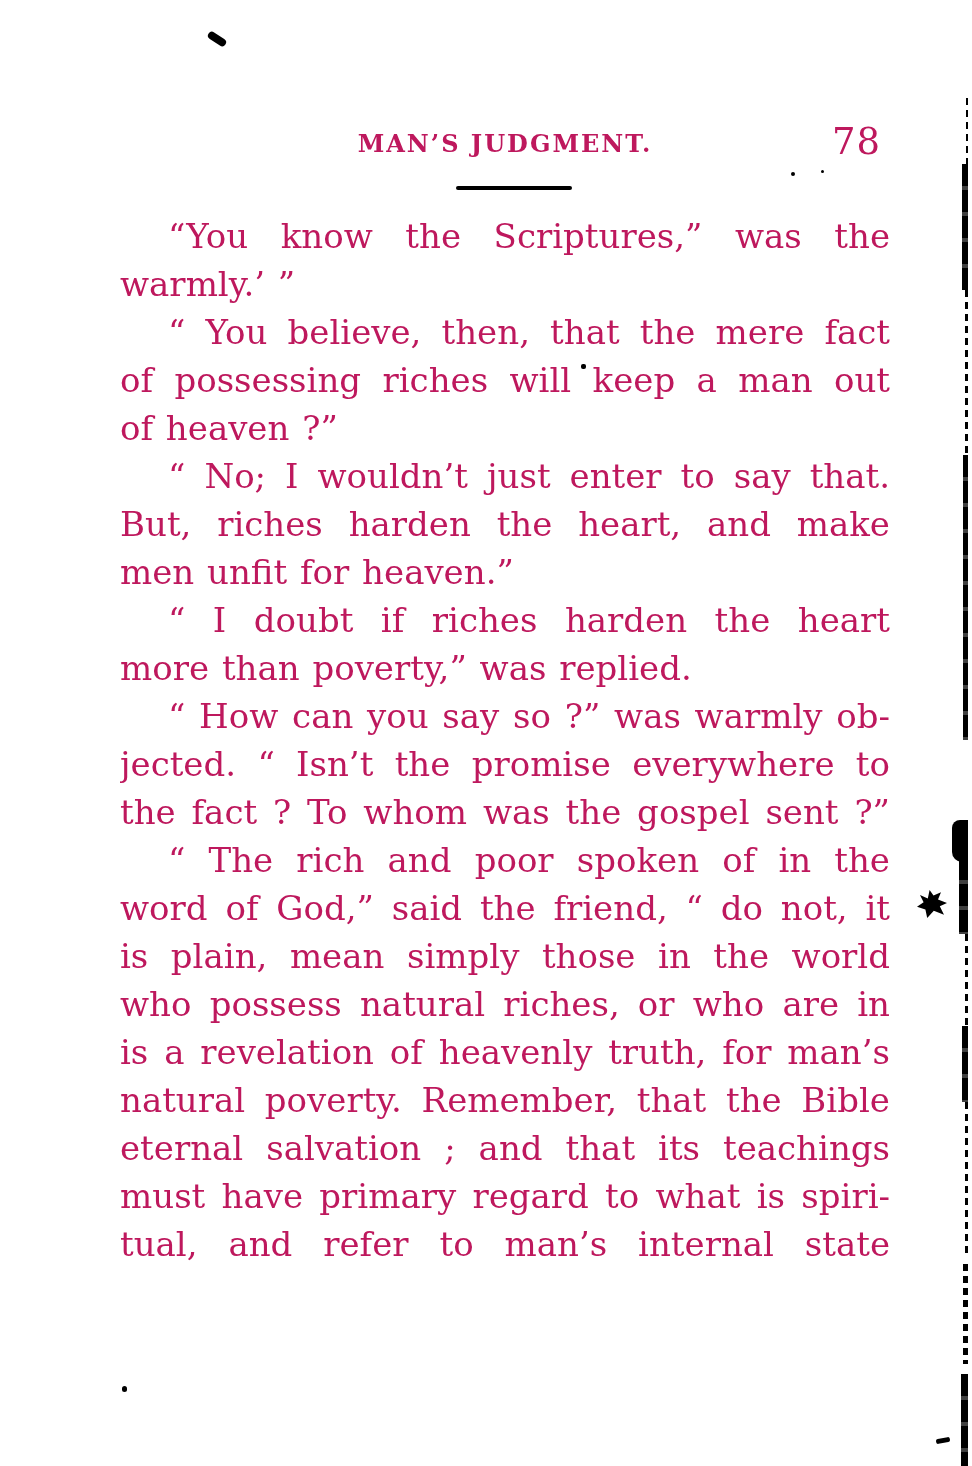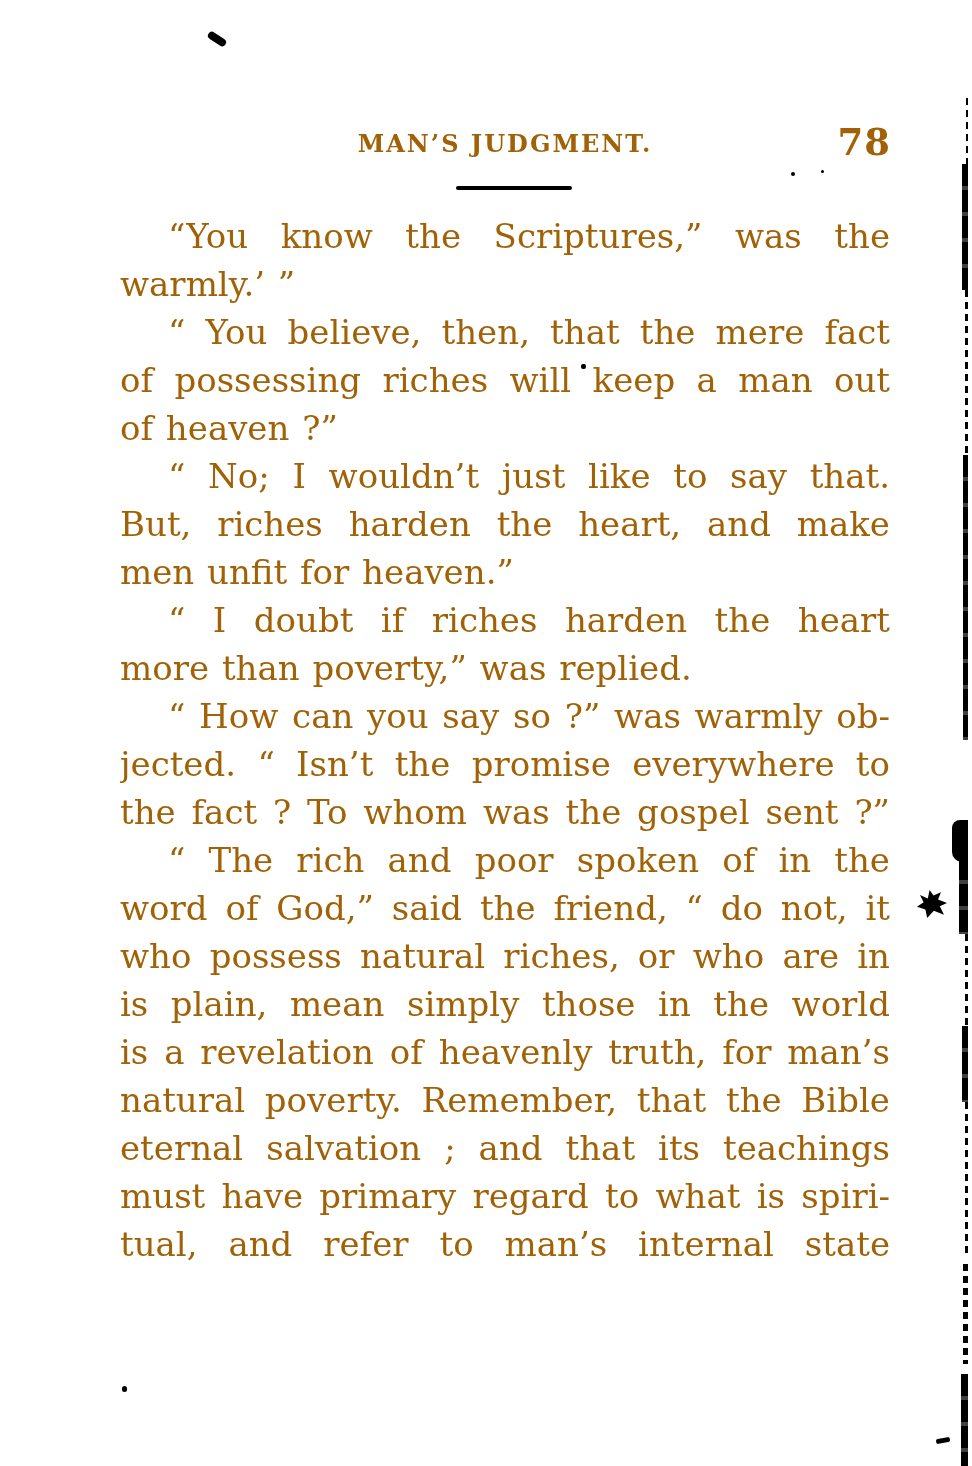--- a/index.html
+++ b/index.html
@@ -1,43 +1,43 @@
 <!DOCTYPE html>
 <html><head>
 <meta charset="utf-8">
 <style>
   html, body { margin: 0; padding: 0; background: #ffffff; }
   .page {
     position: relative;
     width: 968px;
     height: 1466px;
     background: #ffffff;
-    color: #a16207;
+    color: #be185d;
     font-family: "DejaVu Serif", serif;
     overflow: hidden;
   }
 
   
   .running-head {
     position: absolute;
     top: 129px;
     left: 120px;
     width: 770px;
     text-align: center;
     font-weight: bold;
     font-size: 24px;
     letter-spacing: 2px;
     line-height: 30px;
     white-space: nowrap;
   }
   .page-number {
     position: absolute;
     top: 122px;
-    right: 77px;
-    font-weight: bold;
+    right: 87px;
+    font-weight: normal;
     font-size: 37px;
     line-height: 40px;
     letter-spacing: 1px;
   }
   .head-rule {
     position: absolute;
     left: 456px;
     top: 186px;
     width: 116px;
     height: 4px;
@@ -101,32 +101,32 @@
   <div class="running-head">MAN’S JUDGMENT.</div>
   <div class="page-number">78</div>
   <div class="head-rule"></div>
 
   <div class="text-block" id="text-block">
       <div class="line j ind">“You know the Scriptures,” was the</div>
       <div class="line">warmly.’ ”</div>
       <div class="line j ind">“ You believe, then, that the mere fact</div>
       <div class="line j">of possessing riches will keep a man out</div>
       <div class="line">of heaven ?”</div>
-      <div class="line j ind">“ No; I wouldn’t just like to say that.</div>
+      <div class="line j ind">“ No; I wouldn’t just enter to say that.</div>
       <div class="line j">But, riches harden the heart, and make</div>
       <div class="line">men unfit for heaven.”</div>
       <div class="line j ind">“ I doubt if riches harden the heart</div>
       <div class="line">more than poverty,” was replied.</div>
       <div class="line j ind">“ How can you say so ?” was warmly ob-</div>
       <div class="line j">jected.  “ Isn’t the promise everywhere to</div>
       <div class="line j">the fact ?  To whom was the gospel sent ?”</div>
       <div class="line j ind">“ The rich and poor spoken of in the</div>
       <div class="line j">word of God,” said the friend, “ do not, it</div>
+      <div class="line j">is plain, mean simply those in the world</div>
       <div class="line j">who possess natural riches, or who are in</div>
-      <div class="line j">is plain, mean simply those in the world</div>
       <div class="line j">is a revelation of heavenly truth, for man’s</div>
       <div class="line j">natural poverty.  Remember, that the Bible</div>
       <div class="line j">eternal salvation ; and that its teachings</div>
       <div class="line j">must have primary regard to what is spiri-</div>
       <div class="line j">tual, and refer to man’s internal state</div>
     </div>
 
   <div class="art a-dash"></div>
   <div class="art a-dot1"></div>
   <div class="art a-dot2"></div>

